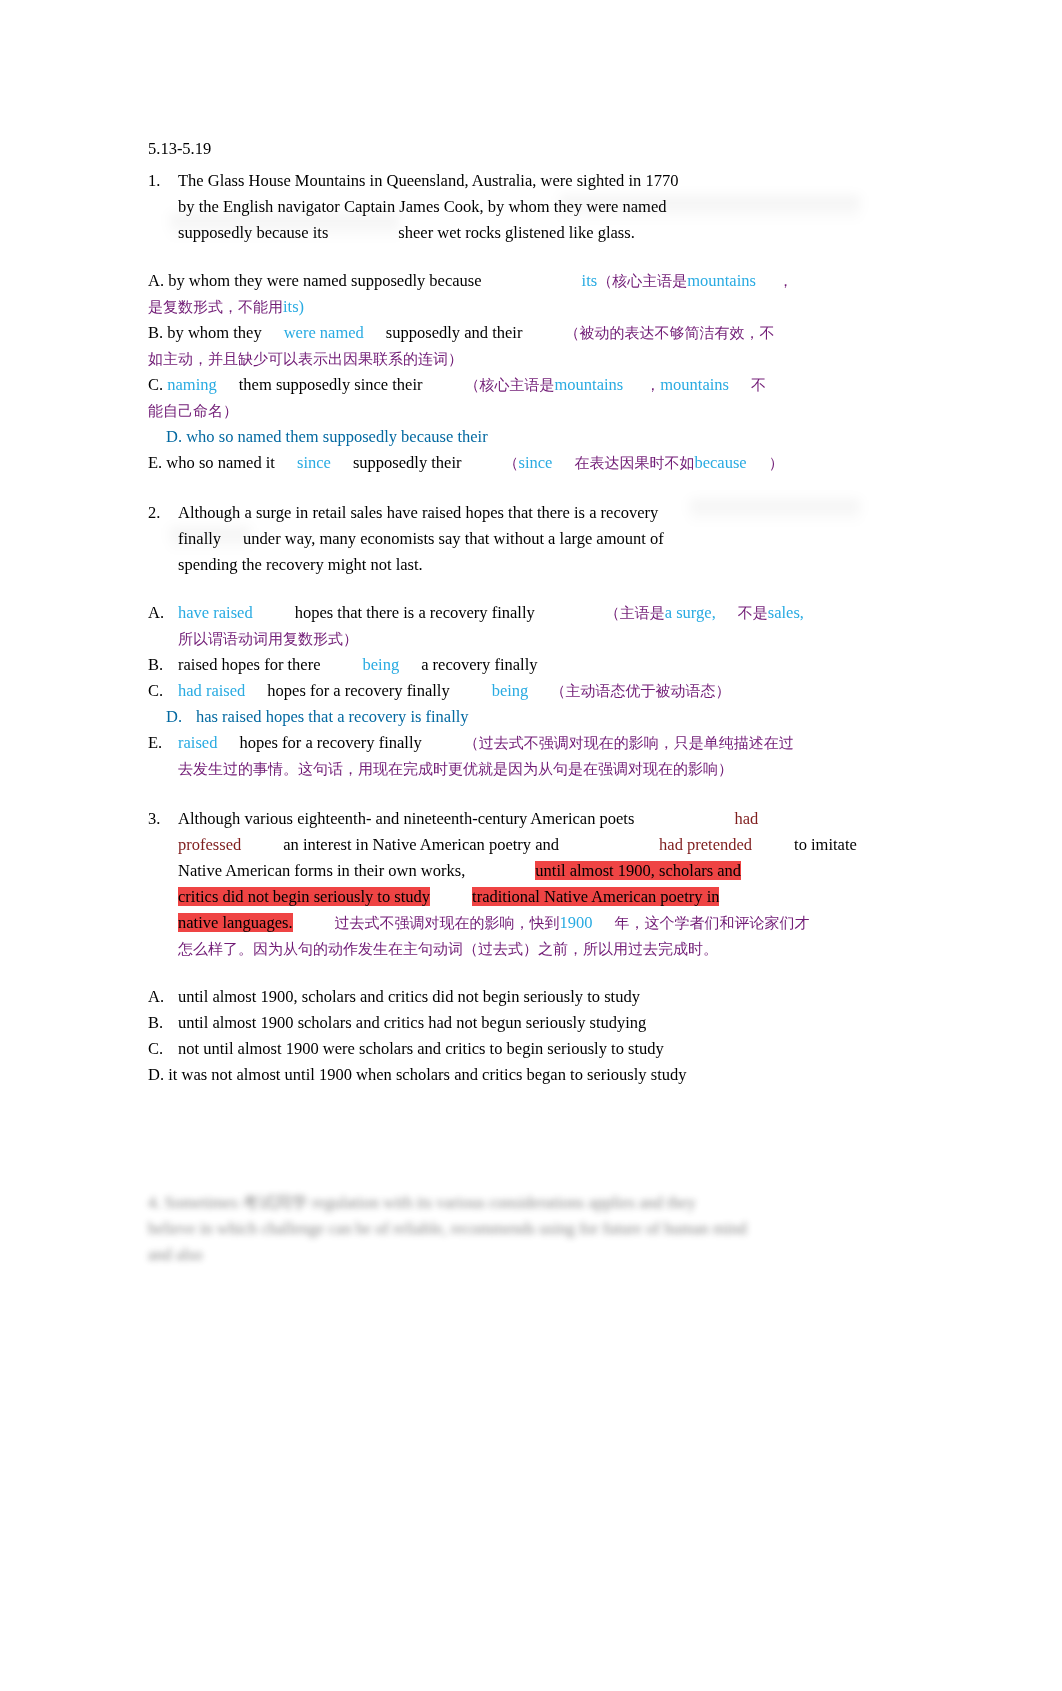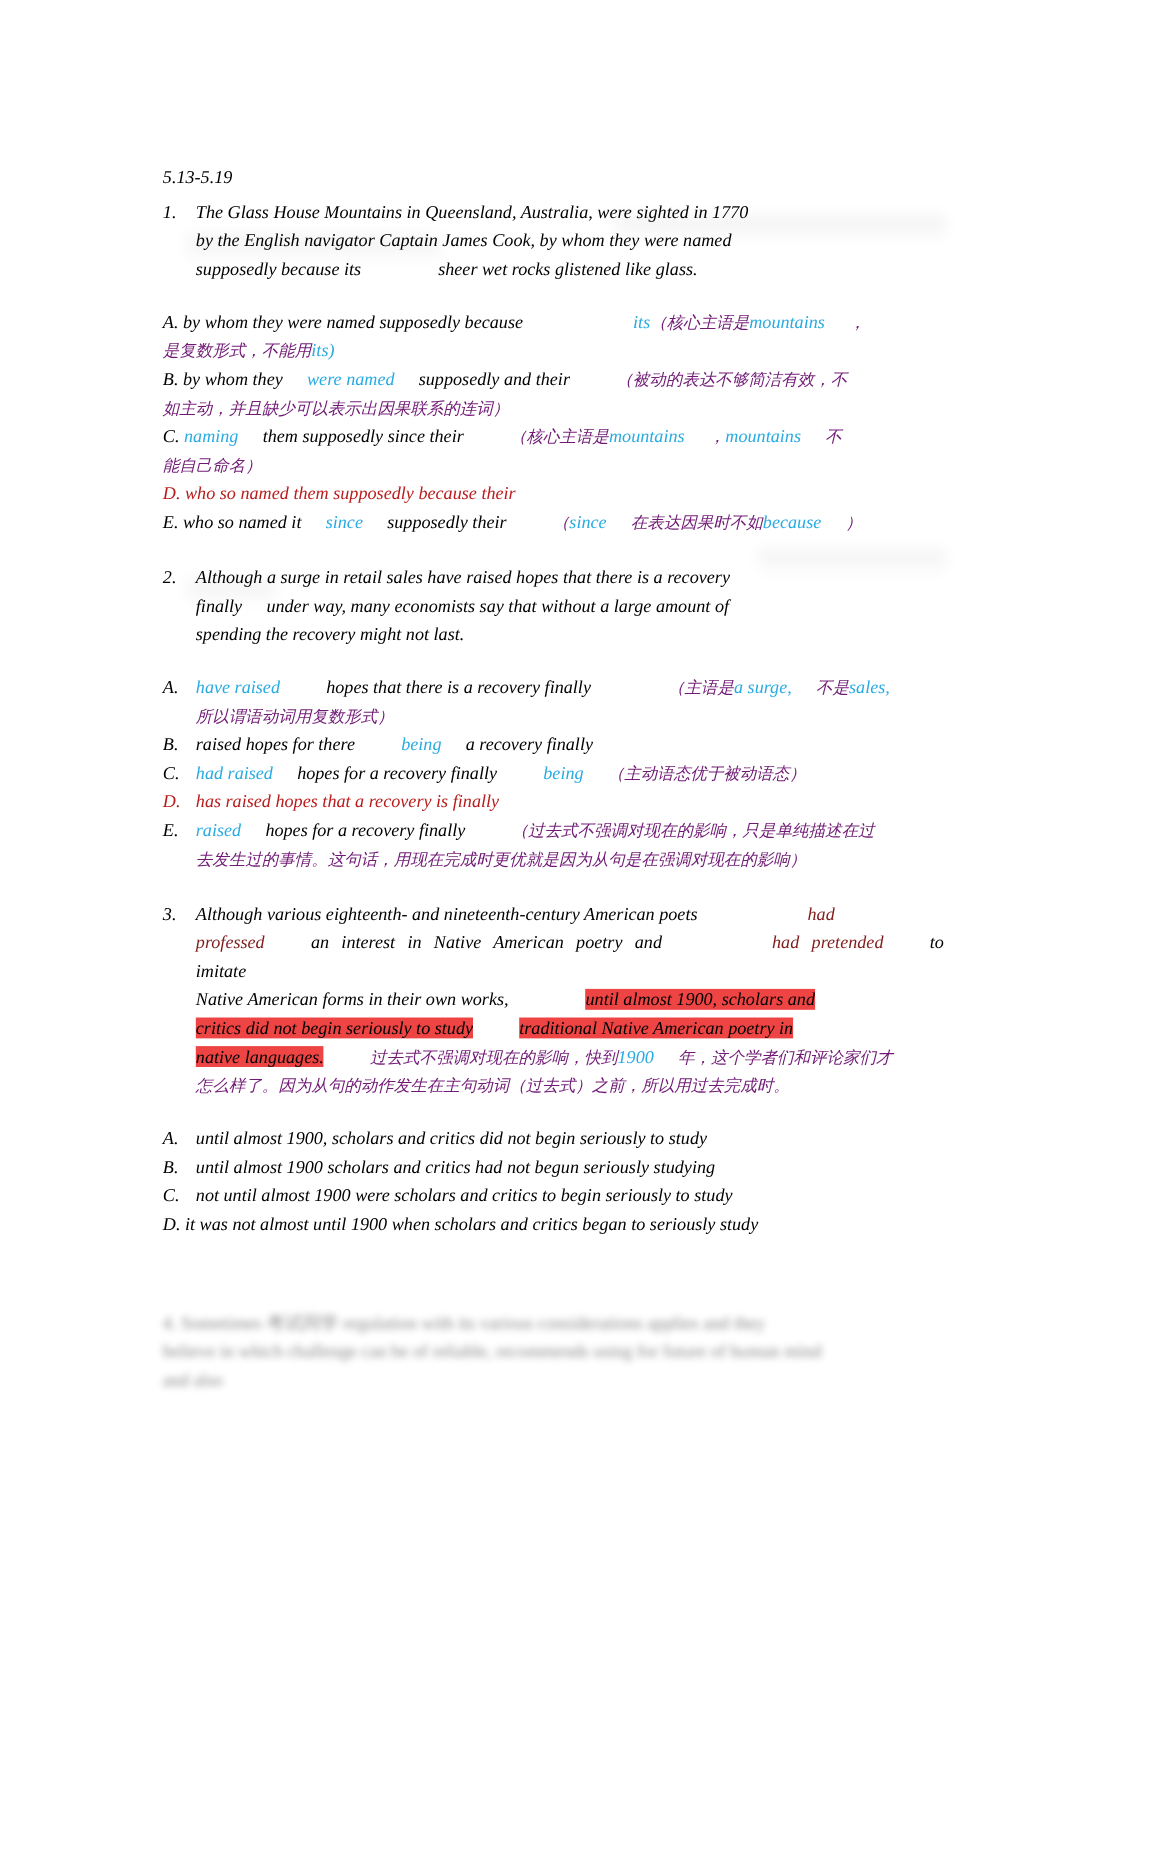--- a/index.html
+++ b/index.html
@@ -5,35 +5,35 @@
   html, body { margin:0; padding:0; }
   body {
     width:1062px; height:1691px;
     background:#ffffff;
     font-family:"Liberation Serif","DejaVu Serif",serif;
     color:#000000;
     position:relative;
     overflow:hidden;
   }
   .page { position:absolute; left:0; top:0; width:1062px; height:1691px; }
-  .content { position:absolute; left:148px; top:148px; width:710px;font-style:italic; }
+  .content { position:absolute; left:148px; top:136px; width:710px; }
   .hdr { font-size:16.5px; line-height:26px; margin-bottom:6px; }
 
   .q { display:flex; margin-top:2px; }
   .qnum { width:30px; flex:0 0 30px; font-size:16.5px; line-height:26px; }
   .qbody { flex:1; font-size:16.5px; line-height:26px; text-align:justify; }
 
   .opt { font-size:16.5px; line-height:26px; margin:0; }
   .optflex { display:flex; }
   .optlbl { width:30px; flex:0 0 30px; }
   .optbody { flex:1; }
 
   .cn { color:#701a75; font-family:"DejaVu Sans","Liberation Sans",sans-serif; font-size:15px; }
   .en-blue { color:#29abe2; font-family:"Liberation Serif","DejaVu Serif",serif; font-size:16.5px; }
-  .red { color:#b91c1c; }
+  .red { color:#0369a1;margin-left:18px; }
   .purple { color:#7f1d1d; }
   .hl { background:#ef4444; }
   .sp { display:inline-block; }
   .sp-s { width:22px; }
   .sp-m { width:42px; }
   .sp-l { width:70px; }
   .sp-xl { width:100px; }
 
   .blurline {
     filter:blur(3.4px);

